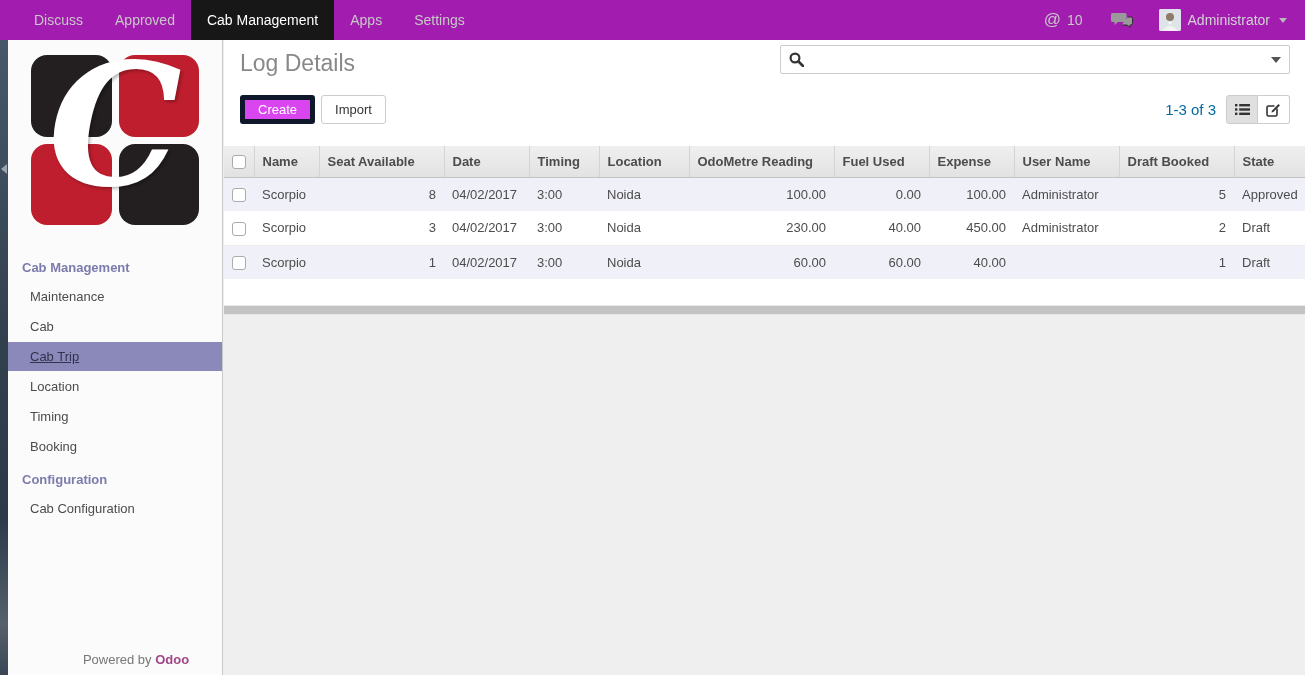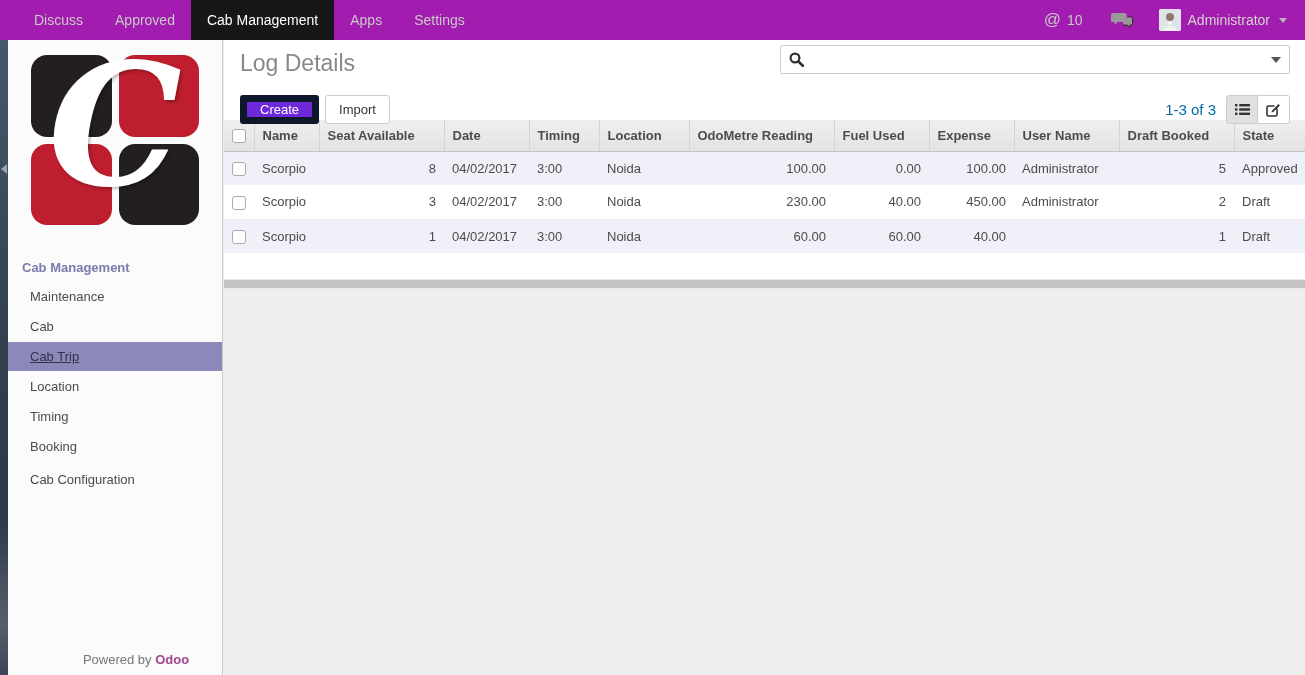--- a/index.html
+++ b/index.html
@@ -35,25 +35,25 @@
   .menu { margin-top:28px; }
   .menu-heading { color:#7c7bad; font-weight:bold; font-size:13px; padding:7px 0 7px 14px; }
   .menu-item { font-size:13px; color:#4c4c4c; padding:7px 0 7px 22px; cursor:pointer; margin-bottom:1px; }
   .menu-item.active { background:#8a89ba; color:#32324e;text-decoration:underline; }
   .menu + .menu { margin-top:4px; }
   .powered { position:absolute; bottom:8px; width:100%; text-align:center; color:#777; font-size:13px;padding-left:42px; }
   .powered .brand { color:#a24689; font-weight:bold; text-decoration:none; cursor:pointer; }
 
   
   .main { position:absolute; left:224px; top:40px; width:1081px; height:635px; background:#efeff0; }
-  .control-panel { position:relative; background:#ffffff; height:80px; border-bottom:0; }
+  .control-panel { position:relative; background:#ffffff; height:106px; border-bottom:0; }
   .page-title { position:absolute; left:16px; top:10px; font-size:23px; color:#888888; }
   .btn-row { position:absolute; left:16px; top:55px; display:flex; gap:6px; }
   .btn { font-size:13px; height:29px; padding:0 13px; border-radius:3px; cursor:pointer; display:inline-flex; align-items:center; }
-  .btn-primary { background:#6d28d9; border:7px solid #0f172a; color:#ffffff; }
+  .btn-primary { background:#d946ef; border:5px solid #0f172a; color:#ffffff; }
   .btn-default { background:#ffffff; border:1px solid #cccccc; color:#333333; }
 
   .searchbox { position:absolute; right:15px; top:5px; width:510px; height:29px; background:#ffffff; border:1px solid #cccccc; border-radius:2px; display:flex; align-items:center; padding:0 8px; }
   .searchbox input { flex:1; border:none; outline:none; font-size:14px; height:25px; font-family:"Liberation Sans", sans-serif; color:#333; background:transparent; margin-left:6px; }
   .search-caret { width:0; height:0; border-left:5px solid transparent; border-right:5px solid transparent; border-top:6px solid #555555; cursor:pointer; }
 
   .pager-area { position:absolute; right:15px; top:55px; display:flex; align-items:center; gap:10px; }
   .pager-text { color:#0369a1; font-size:15px; }
   .switcher { display:flex; }
   .switch-btn { width:32px; height:29px; background:#ffffff; border:1px solid #cccccc; display:flex; align-items:center; justify-content:center; cursor:pointer; }
@@ -133,20 +133,21 @@
     <div class="menu-heading">Cab Management</div>
     <div class="menu-item">Maintenance</div>
     <div class="menu-item">Cab</div>
     <div class="menu-item active">Cab Trip</div>
     <div class="menu-item">Location</div>
     <div class="menu-item">Timing</div>
     <div class="menu-item">Booking</div>
   </div>
 
   <div class="menu">
+    <div class="menu-heading">Configuration</div>
     <div class="menu-item">Cab Configuration</div>
   </div>
 
   <div class="powered">
     <span>Powered by</span>
     <span class="brand">Odoo</span>
   </div>
 </div>
 
 <div class="main">

